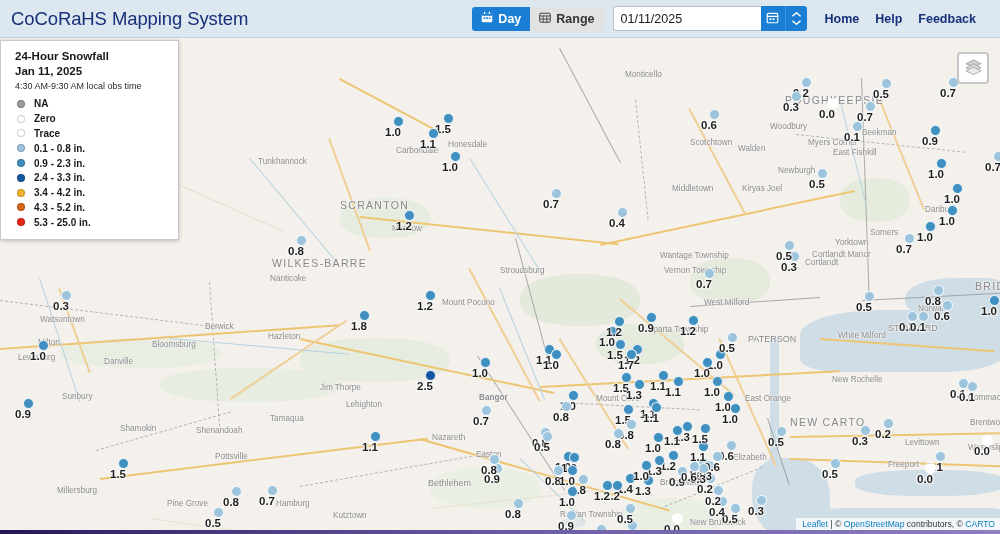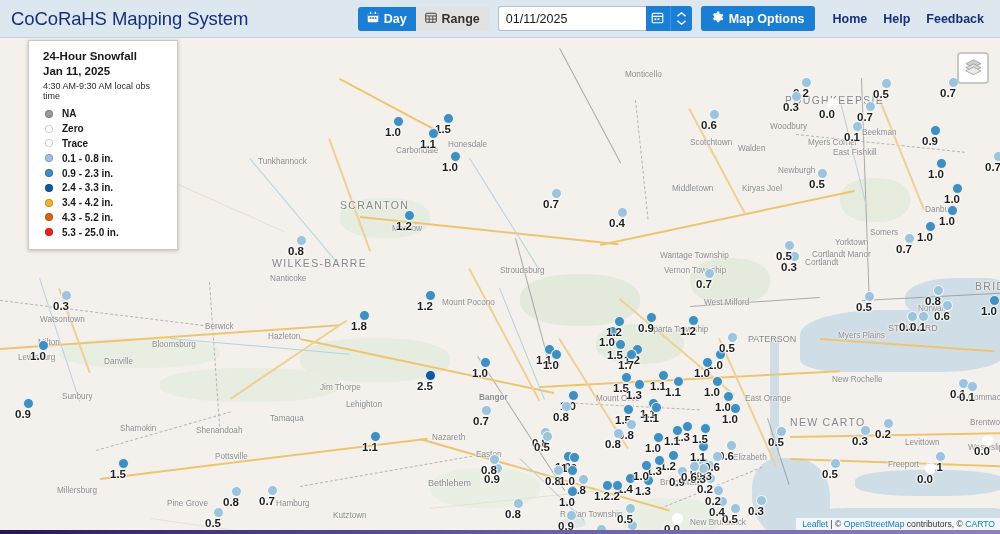--- a/index.html
+++ b/index.html
@@ -25,21 +25,21 @@
     margin-left: 11px;
     font-size: 18.5px;
     color: #17307a;
     letter-spacing: -0.1px;
     white-space: nowrap;
   }
   #header-controls {
     margin-left: auto;
     display: flex; align-items: center;
     height: 100%;
-    padding-right: 16px;
+    padding-right: 24px;
   }
   .btn {
     display: inline-flex; align-items: center; gap: 5px;
     height: 24px; padding: 0 9px;
     font-size: 12.5px; font-weight: bold;
     border: none; border-radius: 3px;
     cursor: pointer; white-space: nowrap;
   }
   .btn-day { background: #1a7fd4; color: #fff; border-radius: 3px 0 0 3px; }
   .btn-range { background: #e2e2e2; color: #333; border-radius: 0 3px 3px 0; margin-right: 9px; }
@@ -125,22 +125,22 @@
   .c-trace { background: #ffffff; border-color: #7fb4d4; }
   .c-b1    { background: #9cc4dc; }
   .c-b2    { background: #3f8fc0; }
   .c-b3    { background: #1257a0; }
   .c-b4    { background: #f0b32b; }
   .c-b5    { background: #d8641a; }
   .c-b6    { background: #e8231c; }
 
   
   #legend {
-    position: absolute; top: 2px; left: 28px;
-    width: 150px;
+    position: absolute; top: 2px; left: 0;
+    width: 179px;
     background: #fff;
     border: 1px solid #c9c9c9;
     box-shadow: 0 1px 4px rgba(0,0,0,.22);
     padding: 8px 10px 9px 14px;
     z-index: 40;
   }
   #legend .l-title { font-size: 11.5px; font-weight: bold; color: #1a1a1a; line-height: 1.28; }
   #legend .l-sub { font-size: 9px; color: #2b2b2b; margin-top: 3px; margin-bottom: 5px; }
   .l-row { display: flex; align-items: center; height: 14.8px; }
   .l-swatch {
@@ -235,29 +235,20 @@
               </svg>
           </span>
           <span>
             <svg width="11" height="7" viewBox="0 0 12 7">
                 <polyline points="2,2 6,5.4 10,2" fill="none" stroke="#fff" stroke-width="1.5" stroke-linecap="round" stroke-linejoin="round"></polyline>
               </svg>
           </span>
         </button>
       </div>
 
-      <button class="btn btn-mapopt">
-        <span>
-          <svg width="13" height="13" viewBox="0 0 16 16" fill="#fff">
-              <path d="M8 5.2A2.8 2.8 0 1 0 8 10.8 2.8 2.8 0 0 0 8 5.2zm0 4.3A1.5 1.5 0 1 1 8 6.5a1.5 1.5 0 0 1 0 3z"></path>
-              <path d="M14 8c0-.4 0-.8-.1-1.1l1.3-1-1.4-2.4-1.5.6a5.6 5.6 0 0 0-1.9-1.1L10.2.5H7.4l-.2 1.6c-.7.2-1.3.6-1.9 1.1l-1.5-.6L2.4 5l1.3 1a6 6 0 0 0 0 2.2l-1.3 1 1.4 2.4 1.5-.6c.6.5 1.2.9 1.9 1.1l.2 1.6h2.8l.2-1.6c.7-.2 1.3-.6 1.9-1.1l1.5.6 1.4-2.4-1.3-1c.1-.4.1-.8.1-1.2z" opacity=".92"></path>
-            </svg>
-        </span>
-        <span>Map Options</span>
-      </button>
 
       <a class="navlink">Home</a>
       <a class="navlink">Help</a>
       <a class="navlink">Feedback</a>
     </div>
   </div>
 
   <div id="map">
     <div id="map-canvas">
 
@@ -342,21 +333,21 @@
           <div class="place " style="left: 738px; top: 106px;">Walden</div>
           <div class="place " style="left: 672px; top: 146px;">Middletown</div>
           <div class="place " style="left: 742px; top: 146px;">Kiryas Joel</div>
           <div class="place " style="left: 983px; top: 100px; margin-left: 44px;">Milford</div>
           <div class="place " style="left: 925px; top: 167px;">Danbury</div>
           <div class="place " style="left: 870px; top: 190px;">Somers</div>
           <div class="place " style="left: 835px; top: 200px;">Yorktown</div>
           <div class="place " style="left: 805px; top: 220px;">Cortlandt</div>
           <div class="place " style="left: 918px; top: 266px;">Norwalk</div>
           <div class="place mid" style="left: 888px; top: 285px;">STAMFORD</div>
-          <div class="place " style="left: 838px; top: 293px;">Myers Plains</div>
+          <div class="place " style="left: 838px; top: 293px;">White Milford</div>
           <div class="place " style="left: 832px; top: 337px;">New Rochelle</div>
           <div class="place big" style="left: 975px; top: 242px;">BRIDGEPORT</div>
           <div class="place " style="left: 968px; top: 355px;">Commack</div>
           <div class="place " style="left: 970px; top: 380px;">Brentwood</div>
           <div class="place " style="left: 905px; top: 400px;">Levittown</div>
           <div class="place " style="left: 968px; top: 405px;">West Islip</div>
           <div class="place " style="left: 888px; top: 422px;">Freeport</div>
           <div class="place big" style="left: 790px; top: 378px;">NEW CARTO</div>
           <div class="place " style="left: 745px; top: 356px;">East Orange</div>
           <div class="place " style="left: 733px; top: 415px;">Elizabeth</div>

